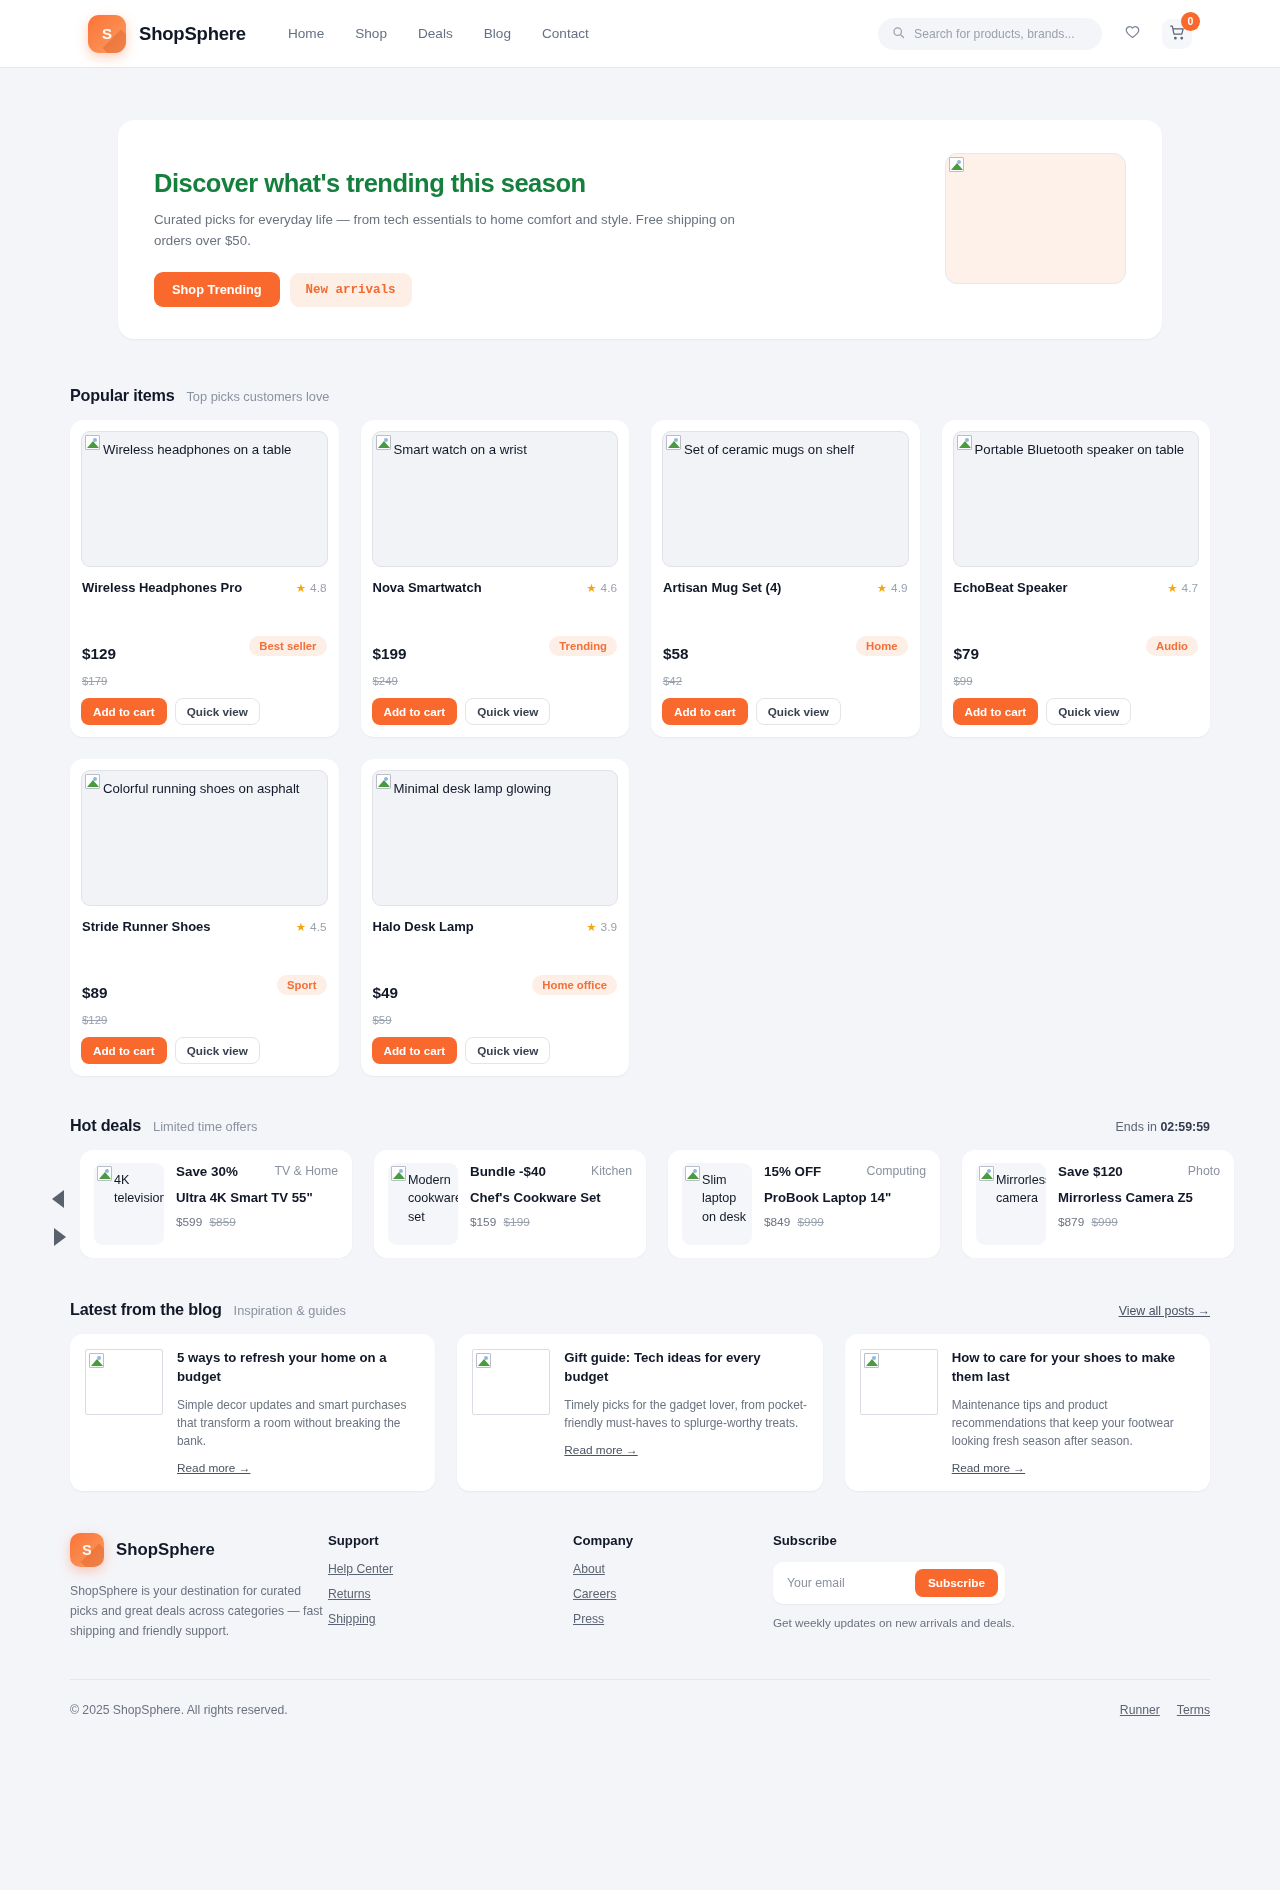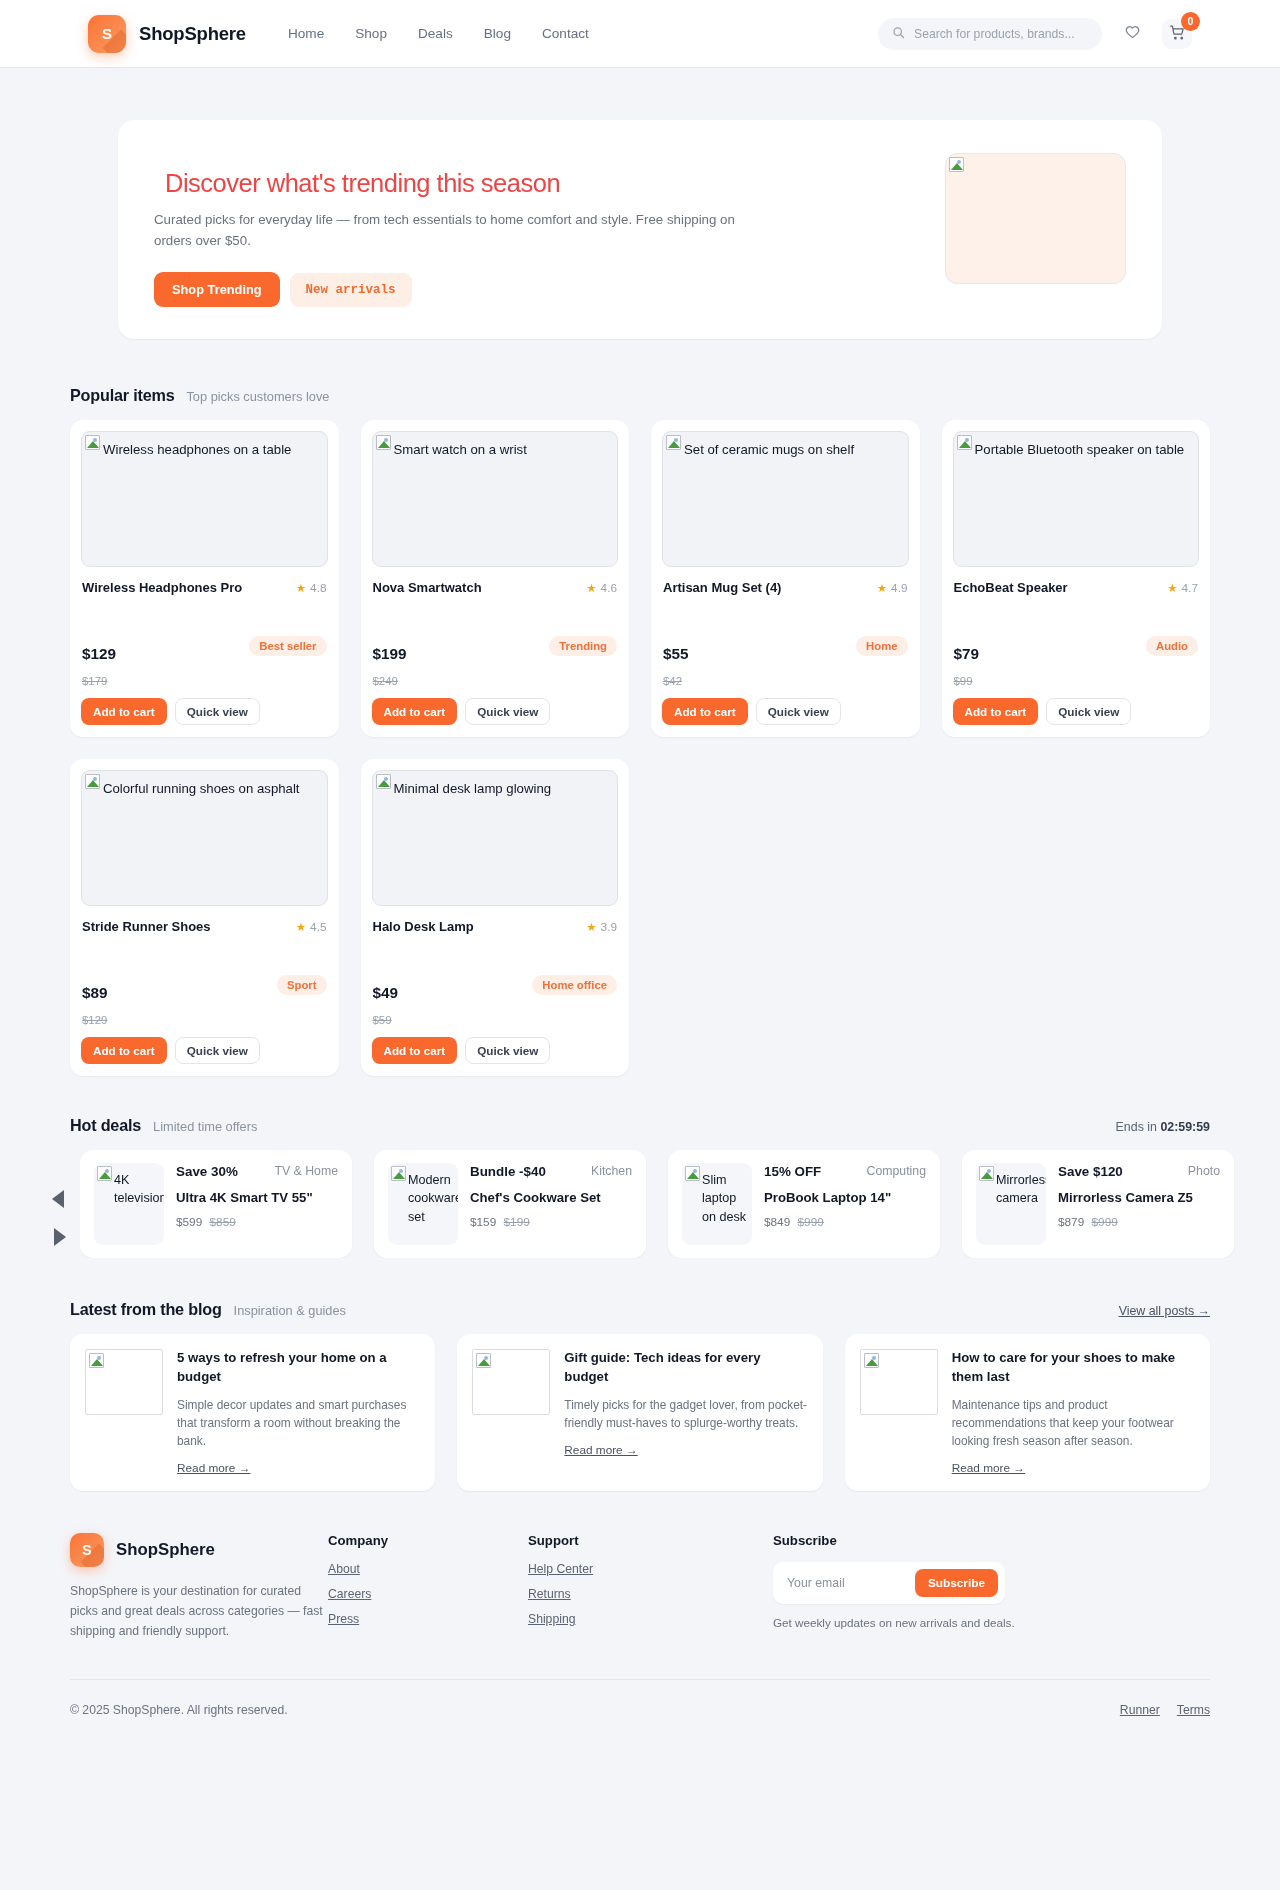--- a/index.html
+++ b/index.html
@@ -77,22 +77,22 @@
   .hero-area { padding-top: 53px; }
   .hero {
     width: 1044px; margin: 0 auto;
     background: #fff; border-radius: 16px;
     padding: 33px 36px 32px 36px;
     display:flex; align-items:flex-start; gap: 28px;
     box-shadow: 0 1px 2px rgba(16,24,40,.05);
   }
   .hero-left { flex: 1; padding-top: 16px;}
   .hero-title {
-    font-size: 25.5px; font-weight: normal; letter-spacing:-.5px;
-    color:#ef4444; margin-bottom: 12px; margin-left: 11px;
+    font-size: 25.5px; font-weight: bold; letter-spacing:-.5px;
+    color:#15803d; margin-bottom: 12px;
   }
   .hero-sub {
     font-size: 13.3px; line-height: 1.55; color:#6b7280;
     max-width: 600px; margin-bottom: 21px;
   }
   .hero-btns { display:flex; gap: 10px; align-items:center; }
   .btn-primary {
     background:#f9682c; color:#fff; border:0; border-radius: 9px;
     padding: 10px 18px; font-size:12.8px; font-weight:bold;
     font-family:"Liberation Sans",sans-serif; cursor:pointer;
@@ -407,21 +407,21 @@
             </div>
             <div class="prod-name-row">
               <span class="prod-name">Artisan Mug Set (4)</span>
               <span class="rating">
                 <span class="star">★</span>
                 <span class="rating-val">4.9</span>
               </span>
             </div>
             <div class="prod-price-row">
               <span class="price-col">
-                <span class="price">$55</span>
+                <span class="price">$58</span>
                 <span class="price-old">$42</span>
               </span>
               <span class="pill">Home</span>
             </div>
             <div class="prod-btns">
               <button class="btn-cart">Add to cart</button>
               <button class="btn-ghost">Quick view</button>
             </div>
           </div>
           <div class="prod-card">
@@ -616,32 +616,32 @@
       <div class="footer-inner">
         <div class="f-brandcol">
           <div class="f-brand">
             <div class="logo-tile">
                 <span>S</span>
               </div>
             <div class="f-brand-name">ShopSphere</div>
           </div>
           <div class="f-desc">ShopSphere is your destination for curated picks and great deals across categories — fast shipping and friendly support.</div>
         </div>
+        <div class="f-col wide">
+          <div class="f-head">Support</div>
+          <a class="f-link" href="#">Help Center</a>
+          <a class="f-link" href="#">Returns</a>
+          <a class="f-link" href="#">Shipping</a>
+        </div>
         <div class="f-col">
           <div class="f-head">Company</div>
           <a class="f-link" href="#">About</a>
           <a class="f-link" href="#">Careers</a>
           <a class="f-link" href="#">Press</a>
         </div>
-        <div class="f-col wide">
-          <div class="f-head">Support</div>
-          <a class="f-link" href="#">Help Center</a>
-          <a class="f-link" href="#">Returns</a>
-          <a class="f-link" href="#">Shipping</a>
-        </div>
         <div class="sub-col">
           <div class="f-head">Subscribe</div>
           <div class="sub-form">
             <input type="text" placeholder="Your email" style="">
             <button class="btn-sub">Subscribe</button>
           </div>
           <div class="sub-note">Get weekly updates on new arrivals and deals.</div>
         </div>
       </div>
       <div class="footer-bottom">

